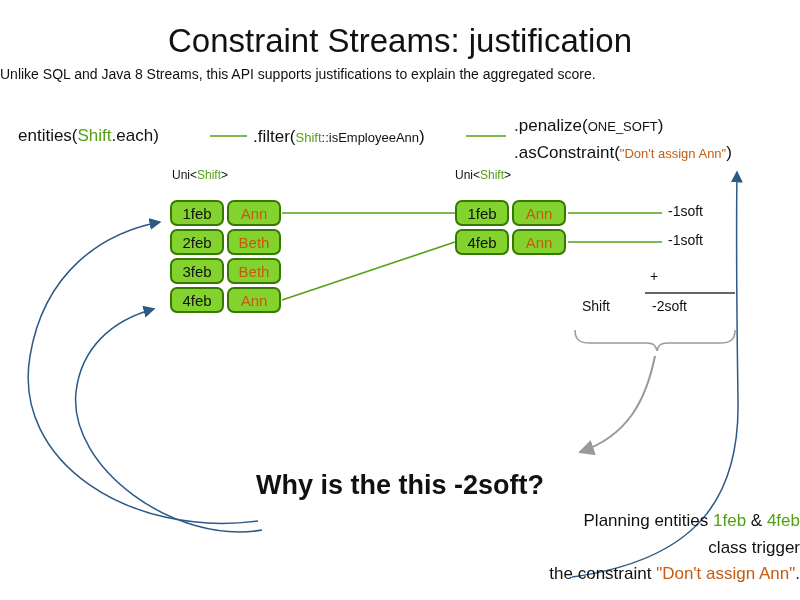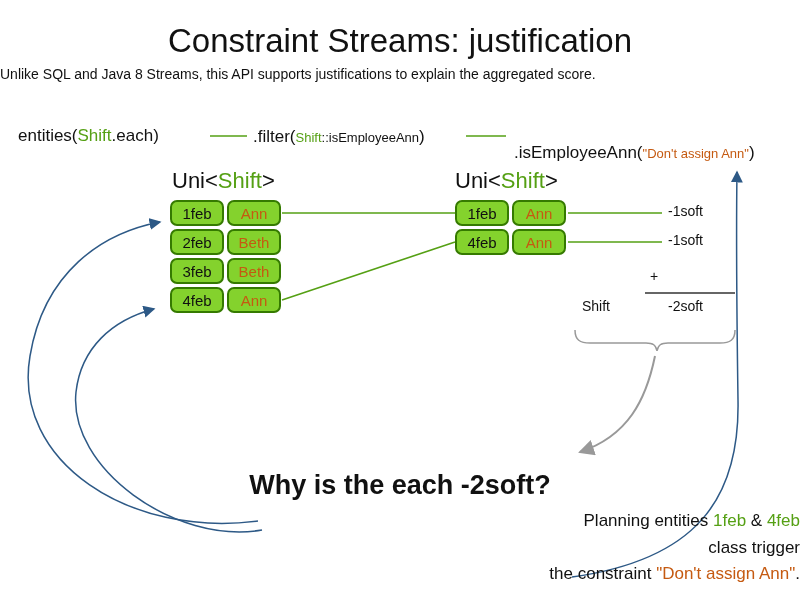--- a/index.html
+++ b/index.html
@@ -18,21 +18,21 @@
   .canvas{position:relative;width:800px;height:532px;background:#fff}
   .abs{position:absolute;white-space:nowrap}
   svg.overlay{position:absolute;left:0;top:0;z-index:1;pointer-events:none}
   .layer{position:absolute;left:0;top:0;width:800px;height:600px;z-index:2}
   .title{width:800px;text-align:center;top:22px;font-size:33px;letter-spacing:0}
   .subtitle{width:800px;top:66px;font-size:14px}
   .code-lg{font-size:17px}
   .code-sm{font-size:13px}
   .green{color:var(--green-text)}
   .orange{color:var(--orange)}
-  .uni-label{font-size:22px}
+  .uni-label{font-size:12px}
   .stream-table{display:flex;flex-direction:column;gap:3px}
   .srow{display:flex;gap:3px}
   .cell{width:54px;height:26px;background:var(--cell-fill);border:2px solid var(--cell-border);
         border-radius:7px;display:flex;align-items:center;justify-content:center;font-size:15px}
   .cell.emp{color:var(--orange)}
   .score-text{font-size:14px}
   .why-heading{width:800px;text-align:center;top:470px;font-size:27px;font-weight:bold}
   .expl{width:800px;text-align:right;font-size:17px}
   .gline{stroke:var(--green-line);stroke-width:1.6}
   .bline{stroke:var(--blue-arrow);stroke-width:1.5;fill:none}
@@ -77,23 +77,26 @@
     <div class="abs subtitle">Unlike SQL and Java 8 Streams, this API supports justifications to explain the aggregated score.</div>
 
     <div class="abs code-lg" style="left:18px;top:126px">
       <span>entities(</span><span class="green">Shift</span><span>.each)</span>
     </div>
 
     <div class="abs code-lg" style="left:253px;top:127px">
       <span>.filter(</span><span class="green code-sm">Shift</span><span class="code-sm">::isEmployeeAnn</span><span>)</span>
     </div>
 
+    <div class="abs code-lg" style="left:514px;top:116px">
+      <span>.penalize(</span><span class="code-sm">ONE_SOFT</span><span>)</span>
+    </div>
 
     <div class="abs code-lg" style="left:514px;top:143px">
-      <span>.isEmployeeAnn(</span><span class="orange code-sm">"Don't assign Ann"</span><span>)</span>
+      <span>.asConstraint(</span><span class="orange code-sm">"Don't assign Ann"</span><span>)</span>
     </div>
 
     <div class="abs uni-label" style="left:172px;top:168px">
       <span>Uni&lt;</span><span class="green">Shift</span><span>&gt;</span>
     </div>
     <div class="abs uni-label" style="left:455px;top:168px">
       <span>Uni&lt;</span><span class="green">Shift</span><span>&gt;</span>
     </div>
 
     <div class="abs stream-table" style="left:170px;top:200px">
@@ -124,23 +127,23 @@
         <div class="cell date">4feb</div>
         <div class="cell emp">Ann</div>
       </div>
     </div>
 
     <div class="abs score-text" style="left:668px;top:203px">-1soft</div>
     <div class="abs score-text" style="left:668px;top:232px">-1soft</div>
 
     <div class="abs score-text" style="left:650px;top:268px">+</div>
     <div class="abs score-text" style="left:582px;top:298px">Shift</div>
-    <div class="abs score-text" style="left:668px;top:298px">-2soft</div>
+    <div class="abs score-text" style="left:652px;top:298px">-2soft</div>
 
-    <div class="abs why-heading">Why is the each -2soft?</div>
+    <div class="abs why-heading">Why is the this -2soft?</div>
 
     <div class="abs expl" style="top:511px">
       <span>Planning entities </span><span class="green">1feb</span><span> &amp; </span><span class="green">4feb</span>
     </div>
 
     <div class="abs expl" style="top:538px">class trigger</div>
 
     <div class="abs expl" style="top:564px">
       <span>the constraint </span><span class="orange">"Don't assign Ann"</span><span>.</span>
     </div>

